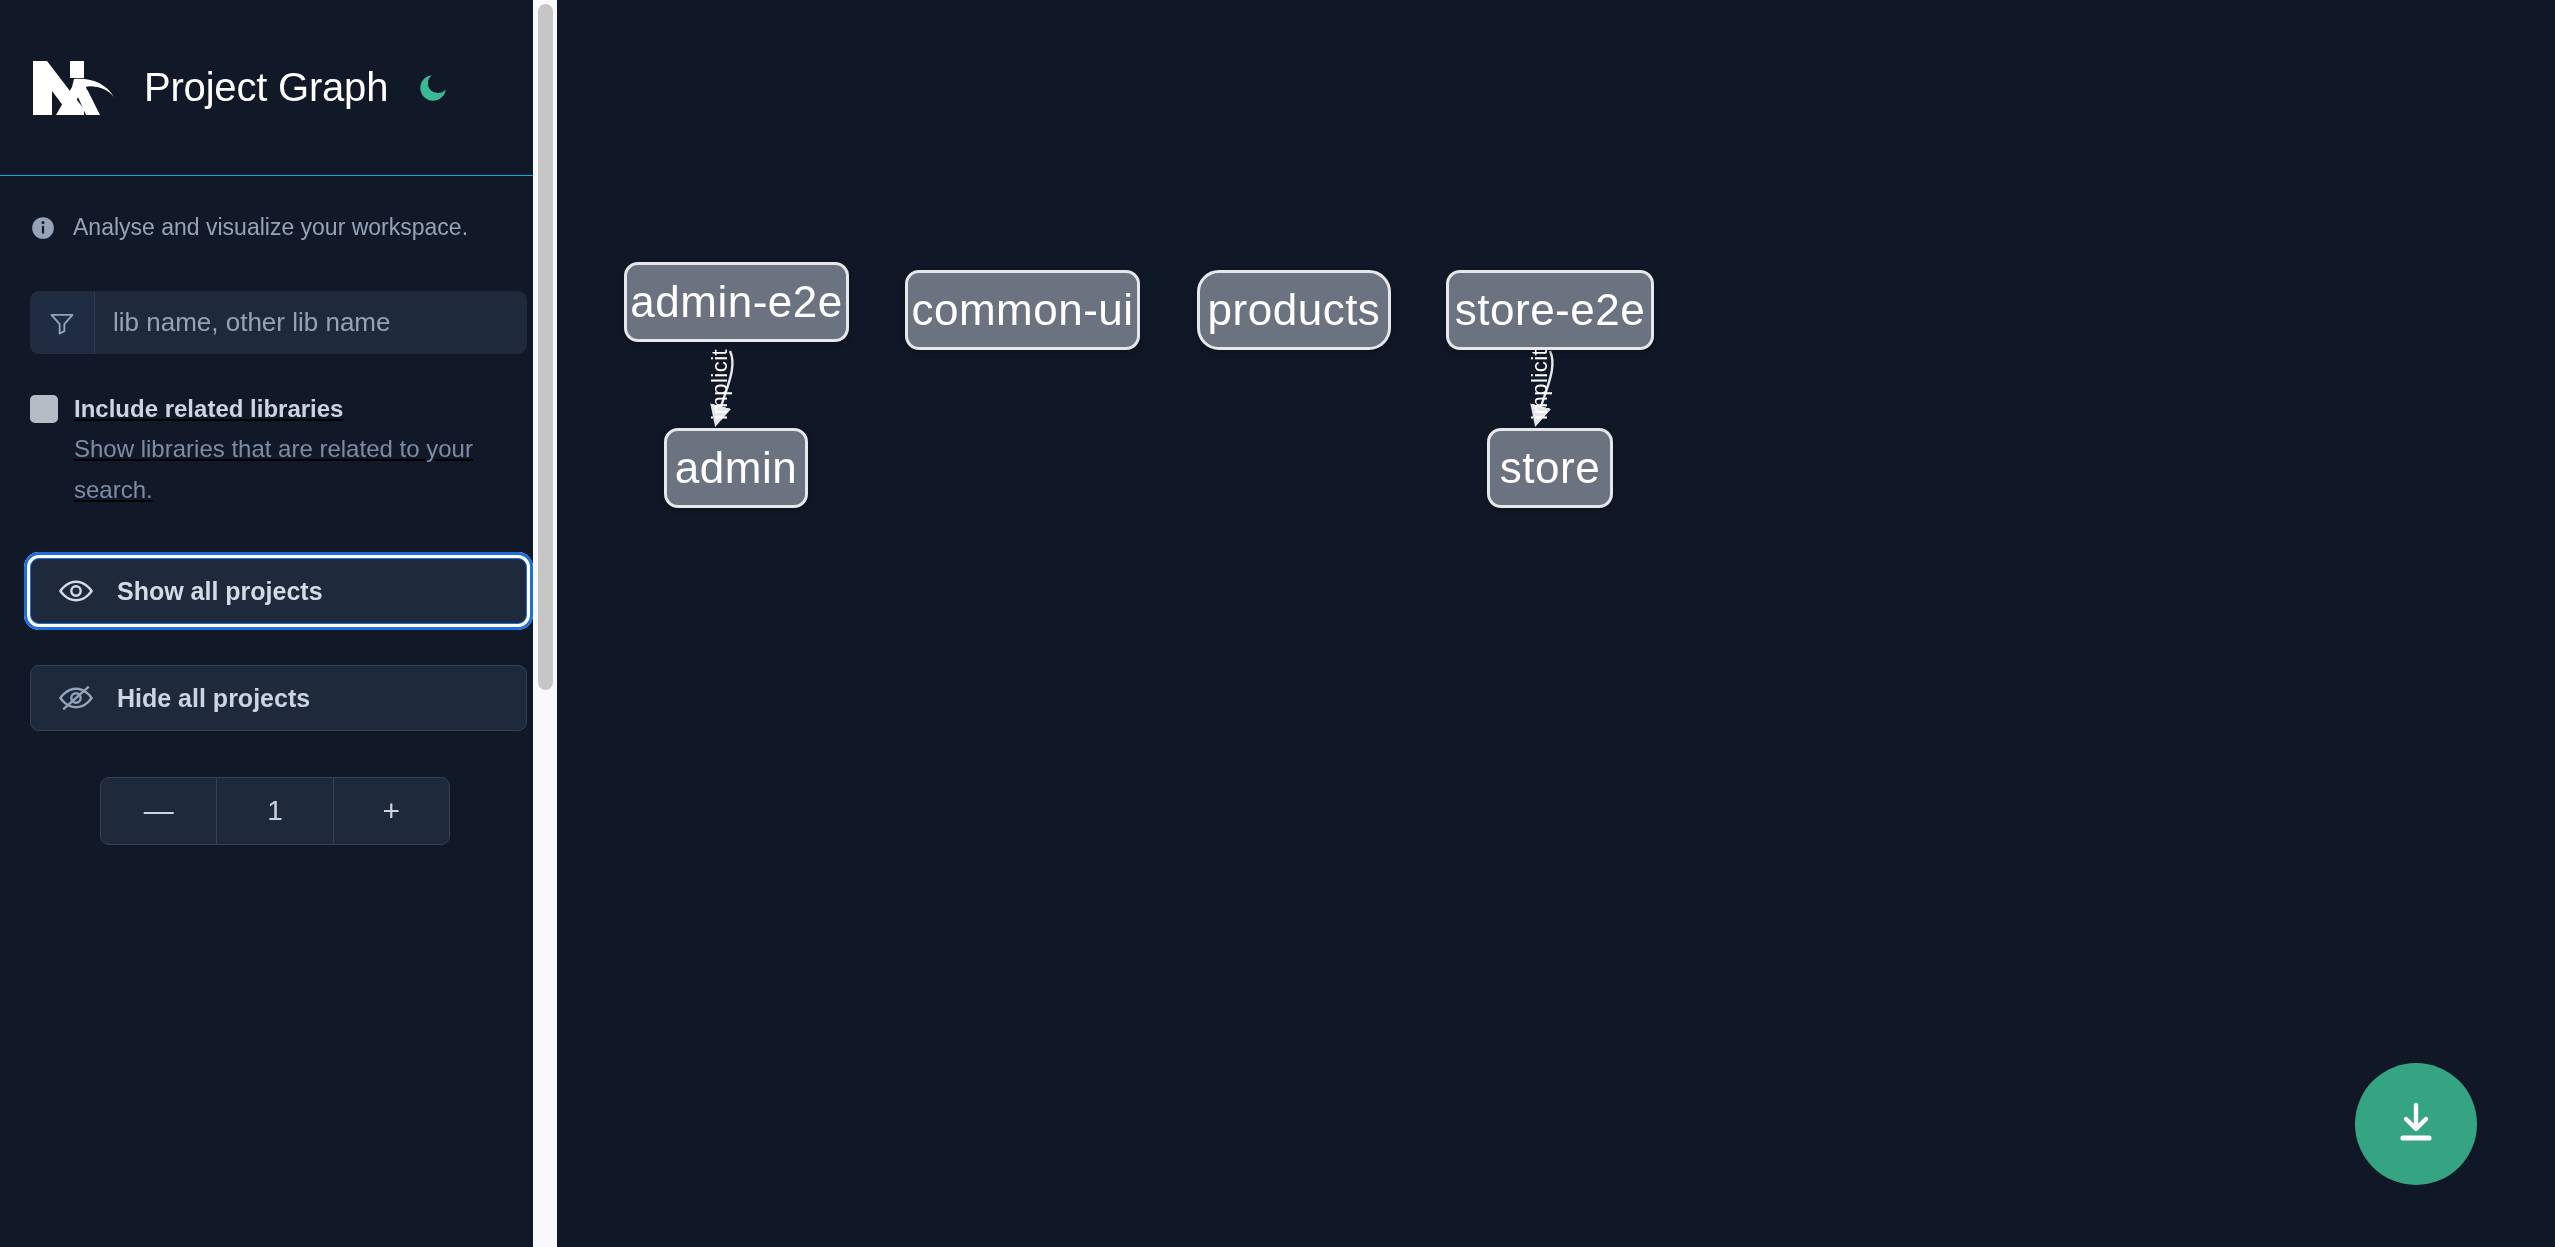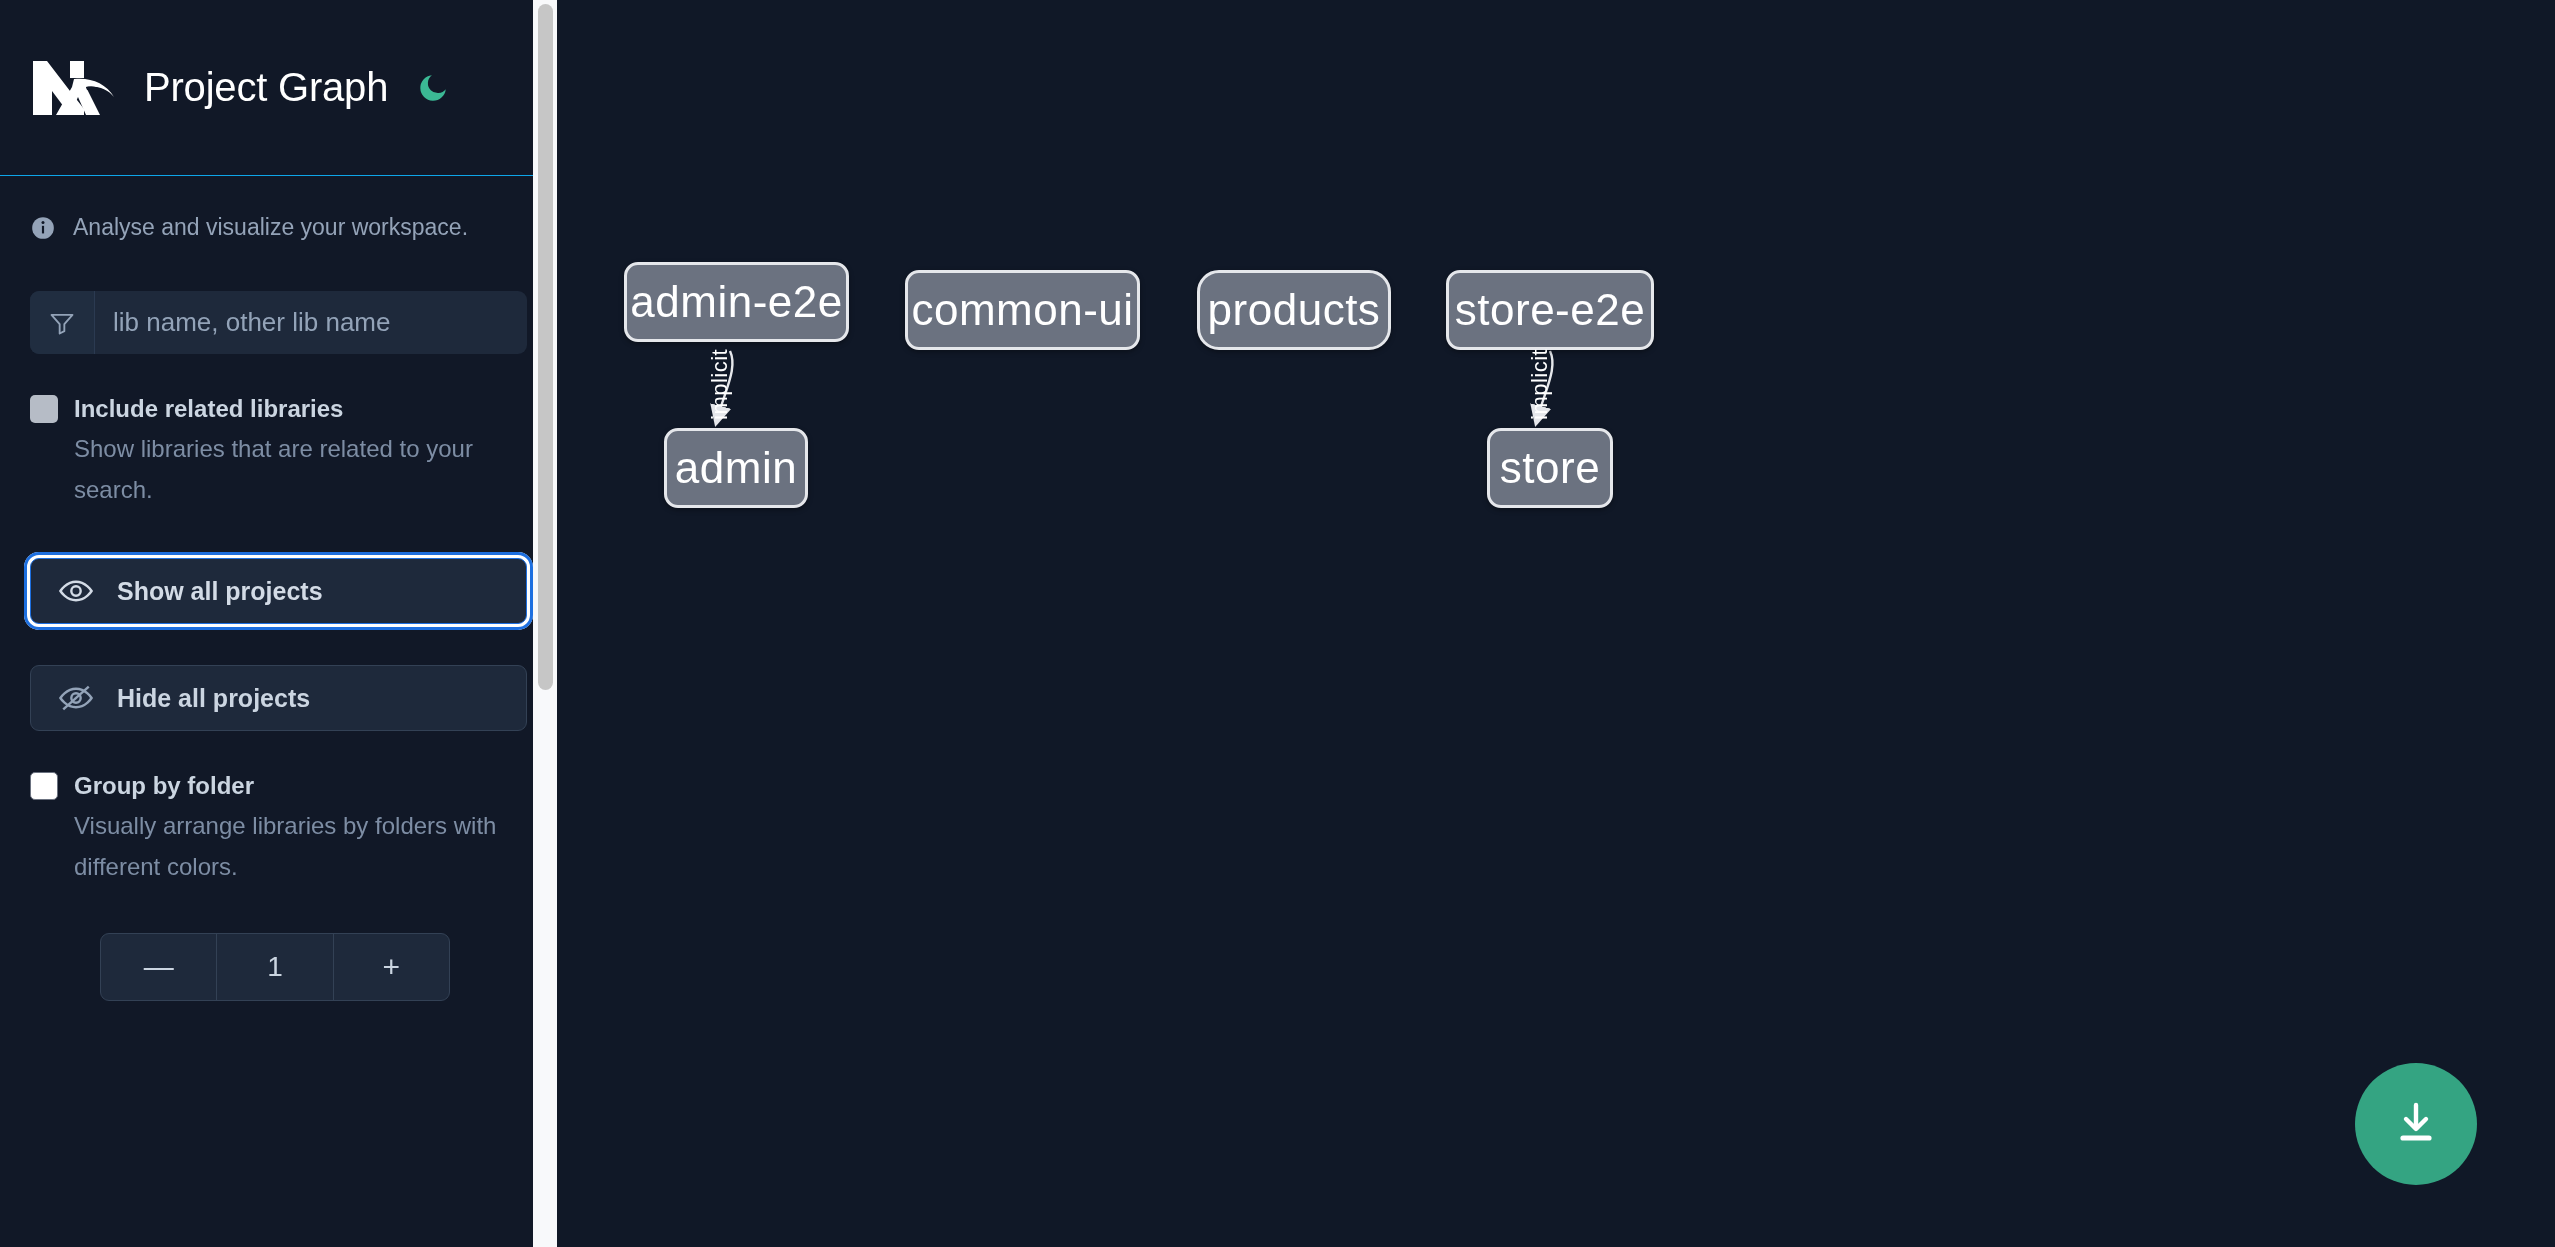--- a/index.html
+++ b/index.html
@@ -73,21 +73,21 @@
     border: none; outline: none;
     color: #cbd5e1;
     font-size: 26px;
     font-family: "Liberation Sans", sans-serif;
     padding: 0 18px;
   }
   .filter-input::placeholder { color: #93a3b8; }
 
   
   .check-row { display: flex; align-items: flex-start; gap: 16px; }
-  .check-row.r1 { margin-top: 36px; }
+  .check-row.r1 { margin-top: 36px; text-decoration: underline; }
   .check-row.r2 { margin-top: 36px; }
   .check-row.r3 { margin-top: 36px; }
   .cb {
     flex: 0 0 28px;
     width: 28px; height: 28px;
     border-radius: 5px;
     margin-top: 5px;
     position: relative;
     cursor: pointer;
   }
@@ -285,27 +285,20 @@
         <span class="bicon">
           <svg width="34" height="26" viewBox="0 0 24 18" aria-hidden="true">
             <path d="M1 9s4-6.5 11-6.5S23 9 23 9s-4 6.5-11 6.5S1 9 1 9z" fill="none" stroke="#93a3b8" stroke-width="1.7"></path>
             <circle cx="12" cy="9" r="3.3" fill="none" stroke="#93a3b8" stroke-width="1.7"></circle>
             <line x1="3" y1="17" x2="21" y2="1" stroke="#93a3b8" stroke-width="1.7"></line>
           </svg>
         </span>
         <span>Hide all projects</span>
       </button>
 
-      <div class="check-row r2">
-        <span class="cb cb-empty"></span>
-        <span class="check-texts">
-          <span class="check-title">Group by folder</span>
-          <span class="check-desc">Visually arrange libraries by folders with different colors.</span>
-        </span>
-      </div>
 
 
       <div class="stepper">
         <button class="step-btn">—</button>
         <span class="step-val">1</span>
         <button class="step-btn">+</button>
       </div>
 
     </div>
 

